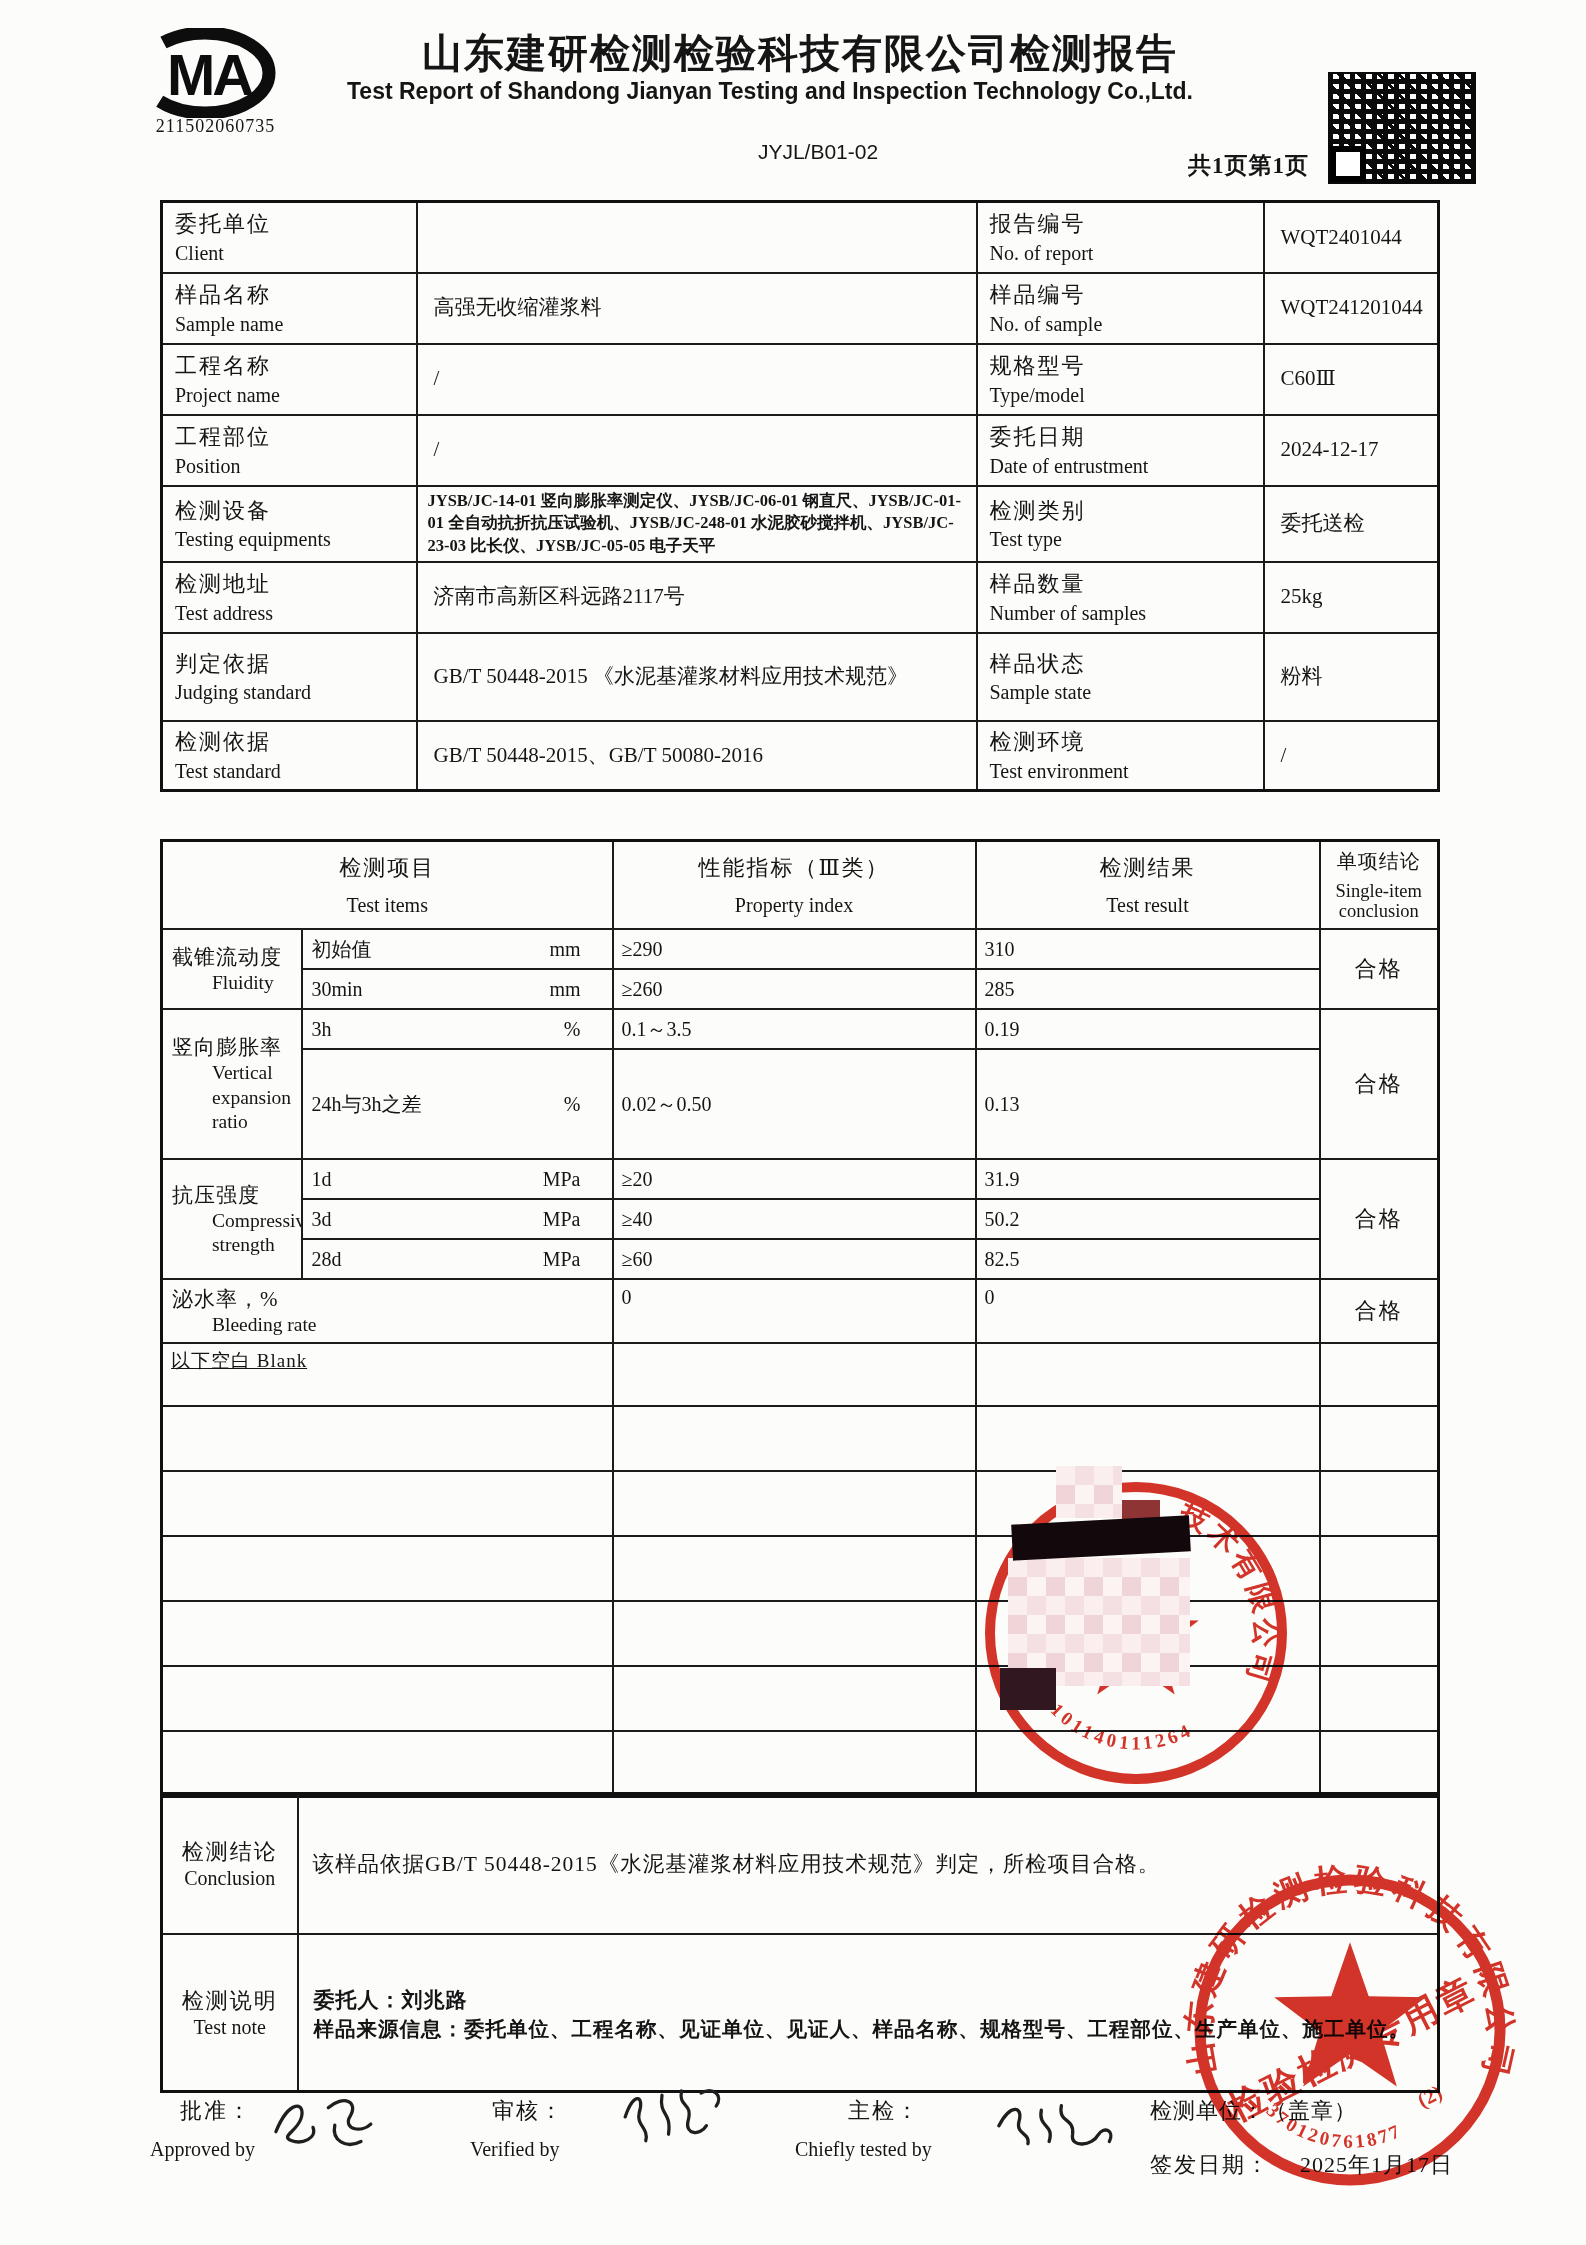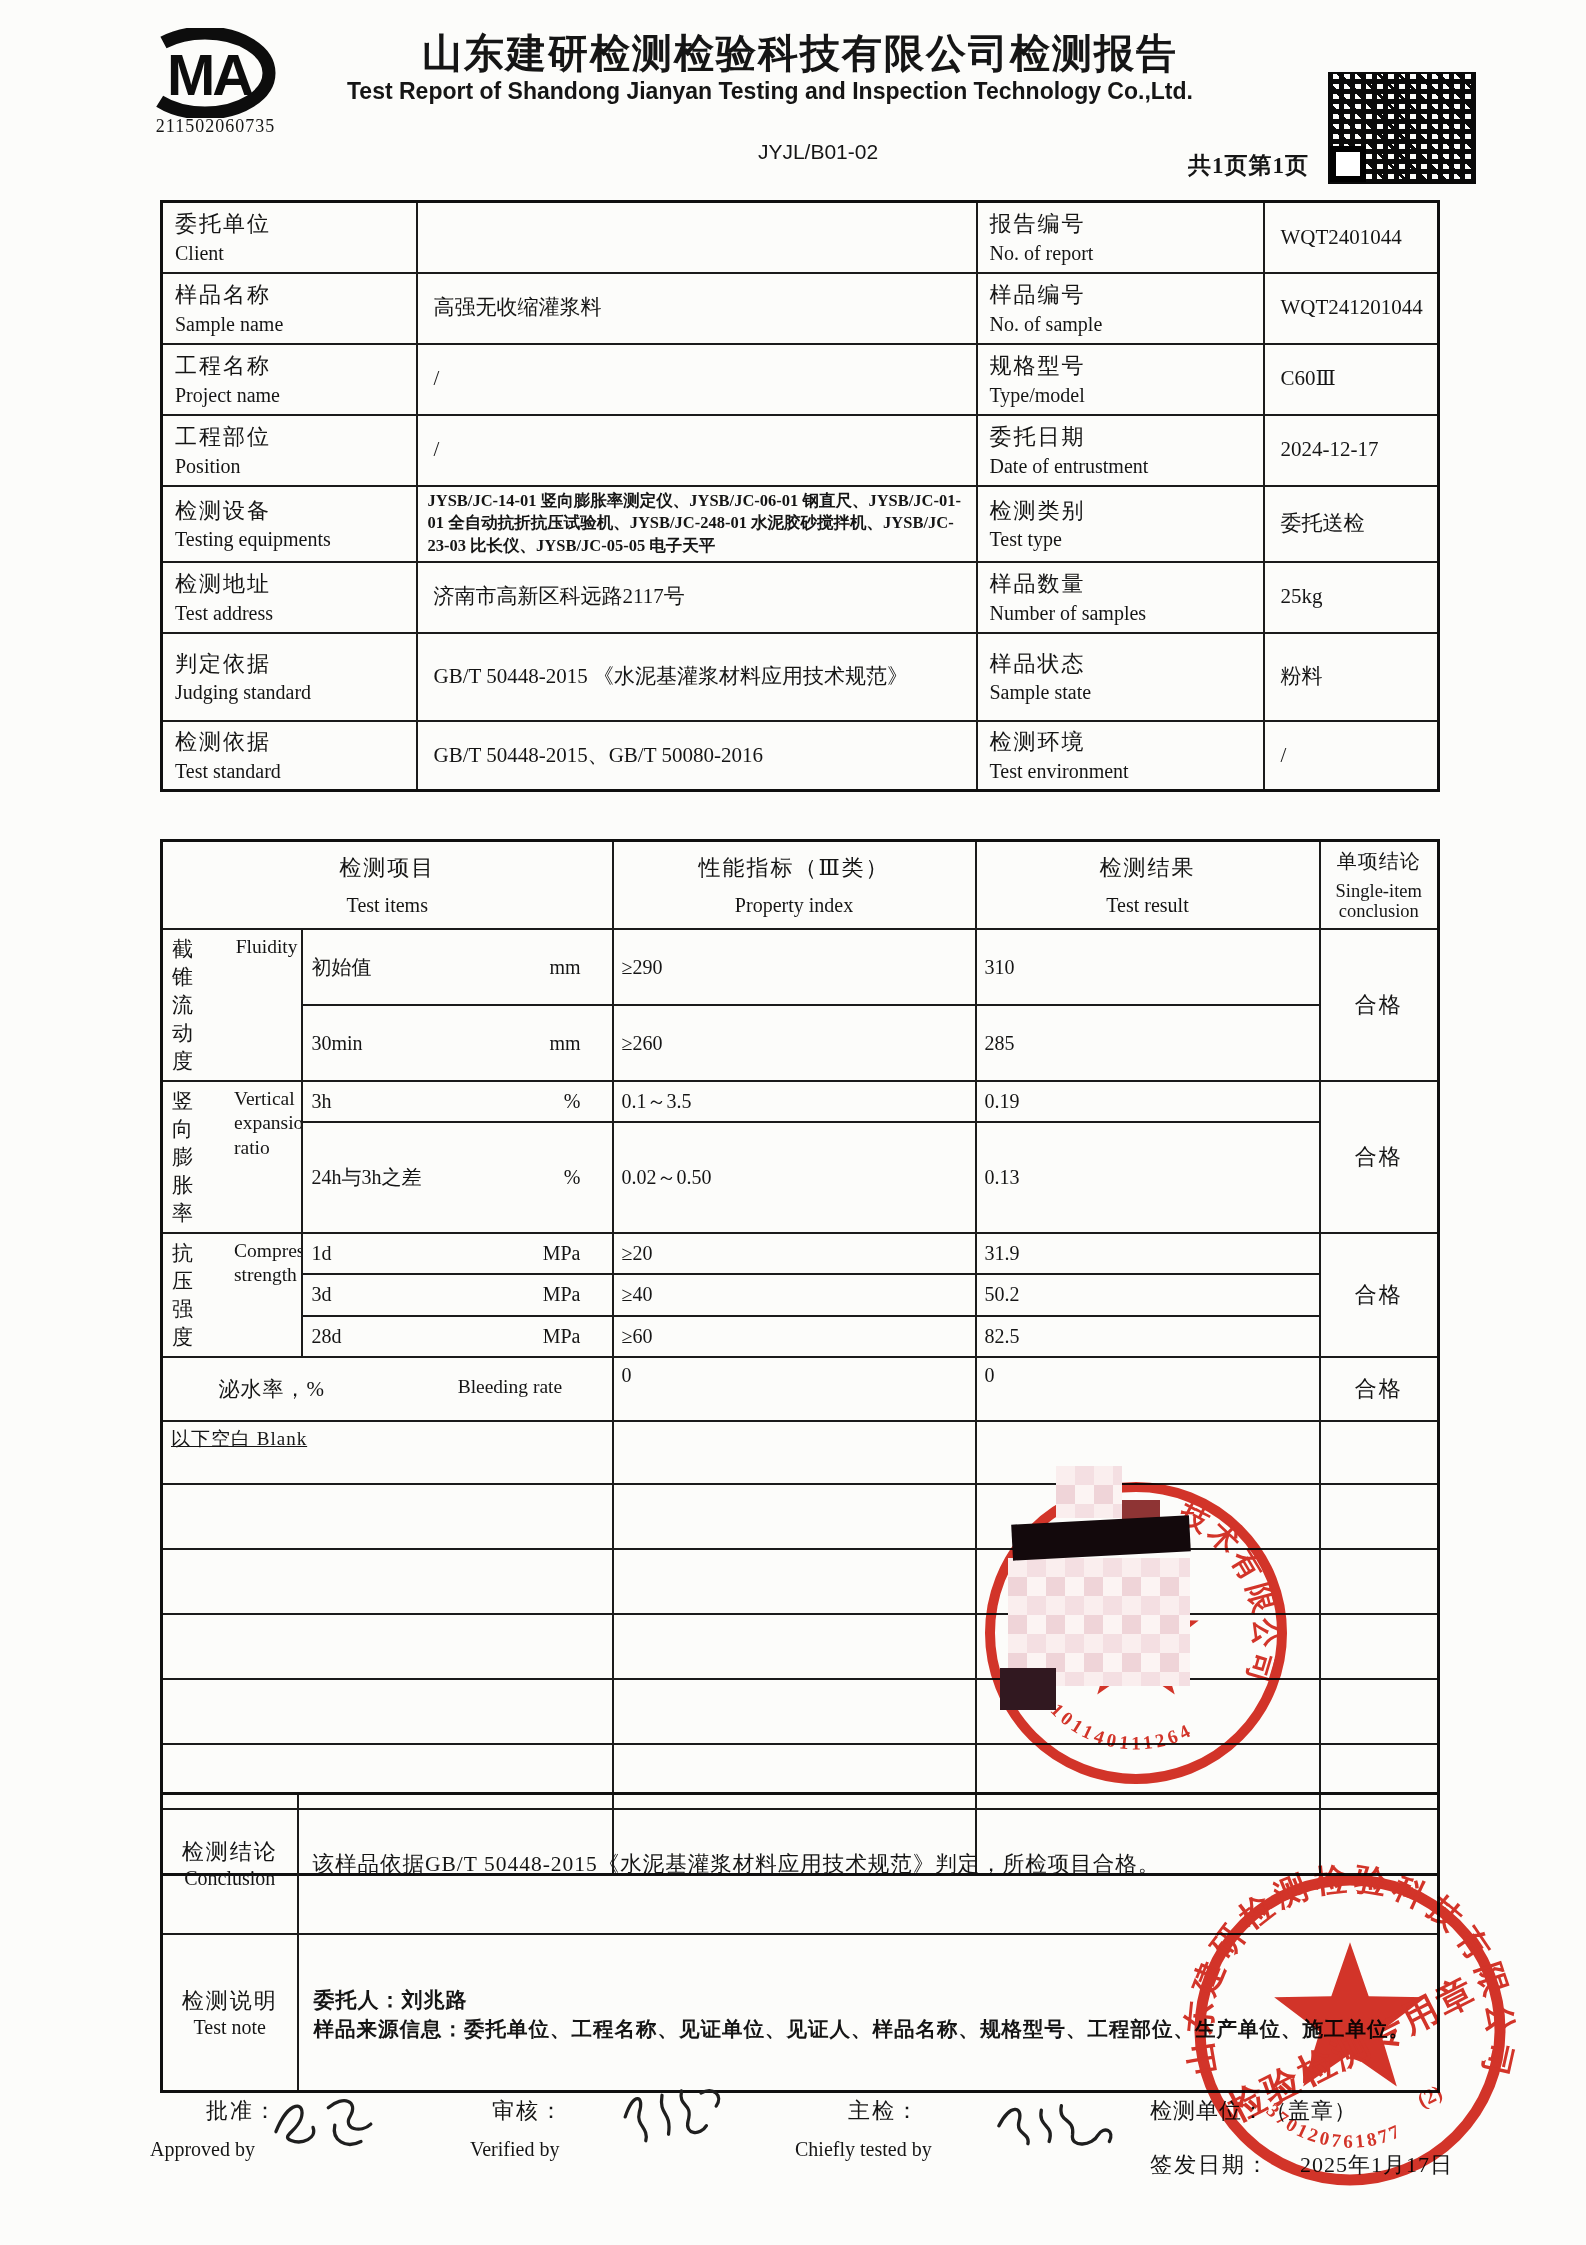--- a/index.html
+++ b/index.html
@@ -31,21 +31,21 @@
   .lbl .cn{font-size:22px;letter-spacing:2px;line-height:1.45;}
   .lbl .en{font-size:20px;line-height:1.3;}
   .val{font-size:21px;padding:2px 6px 2px 16px;white-space:pre-line;line-height:1.3;}
   .val.small{font-size:16.5px;font-weight:bold;padding-left:10px;line-height:1.35;}
   
   .hcell{display:flex;flex-direction:column;justify-content:space-evenly;height:84px;text-align:center;}
   .hcell .cn{font-size:22px;letter-spacing:2px;}
   .hcell .en{font-size:20px;}
   .hcell.small .cn{font-size:20px;letter-spacing:1px;}
   .hcell.small .en{font-size:18.5px;line-height:1.1;}
-  .itemcell{display:flex;justify-content:space-around;padding:4px 2px 4px 8px;height:100%;box-sizing:border-box;}
+  .itemcell{display:flex;flex-direction:column;justify-content:space-around;padding:4px 2px 4px 8px;height:100%;box-sizing:border-box;}
   .itemcell .cn{font-size:21px;letter-spacing:1px;}
   .itemcell .en{font-size:19.5px;line-height:1.25;margin-left:40px;}
   .subcell{display:flex;justify-content:space-between;align-items:center;padding:0 30px 0 8px;font-size:20px;}
   .num{font-size:20px;padding-left:8px;}
   .conc{text-align:center;font-size:22px;letter-spacing:2px;}
   .blanklabel{font-size:19px;padding-left:8px;letter-spacing:1px;}
   
   .blk-label{display:flex;flex-direction:column;justify-content:center;align-items:center;text-align:center;height:100%;}
   .blk-label .cn{font-size:22px;letter-spacing:2px;}
   .blk-label .en{font-size:20px;}
@@ -398,21 +398,21 @@
       <td>
             <div class="notecell">
               <div class="l1">委托人：刘兆路</div>
               <div class="l2">样品来源信息：委托单位、工程名称、见证单位、见证人、样品名称、规格型号、工程部位、生产单位、施工单位。</div>
             </div>
           </td>
     </tr>
   </tbody>
     </table>
 
-  <div class="abs f-cn" style="left:180px;top:2096px;margin-left:26px;">批准：</div>
+  <div class="abs f-cn" style="left:180px;top:2096px;">批准：</div>
   <div class="abs f-en" style="left:150px;top:2138px;">Approved by</div>
   <svg class="abs" style="left:265px;top:2088px;" width="120" height="70" viewBox="0 0 110 60">
     <path class="sig" d="M10,38 C22,8 38,10 33,26 C29,38 14,42 24,46 C34,50 48,44 44,34"></path>
     <path class="sig" d="M58,16 C72,4 86,10 78,24 C71,35 88,40 97,31 M64,32 C61,46 74,54 88,47"></path>
   </svg>
 
   <div class="abs f-cn" style="left:492px;top:2096px;">审核：</div>
   <div class="abs f-en" style="left:470px;top:2138px;">Verified by</div>
   <svg class="abs" style="left:610px;top:2078px;" width="130" height="80" viewBox="0 0 120 70">
     <path class="sig" d="M14,34 C22,10 32,14 27,30 C24,42 36,44 33,56"></path>

